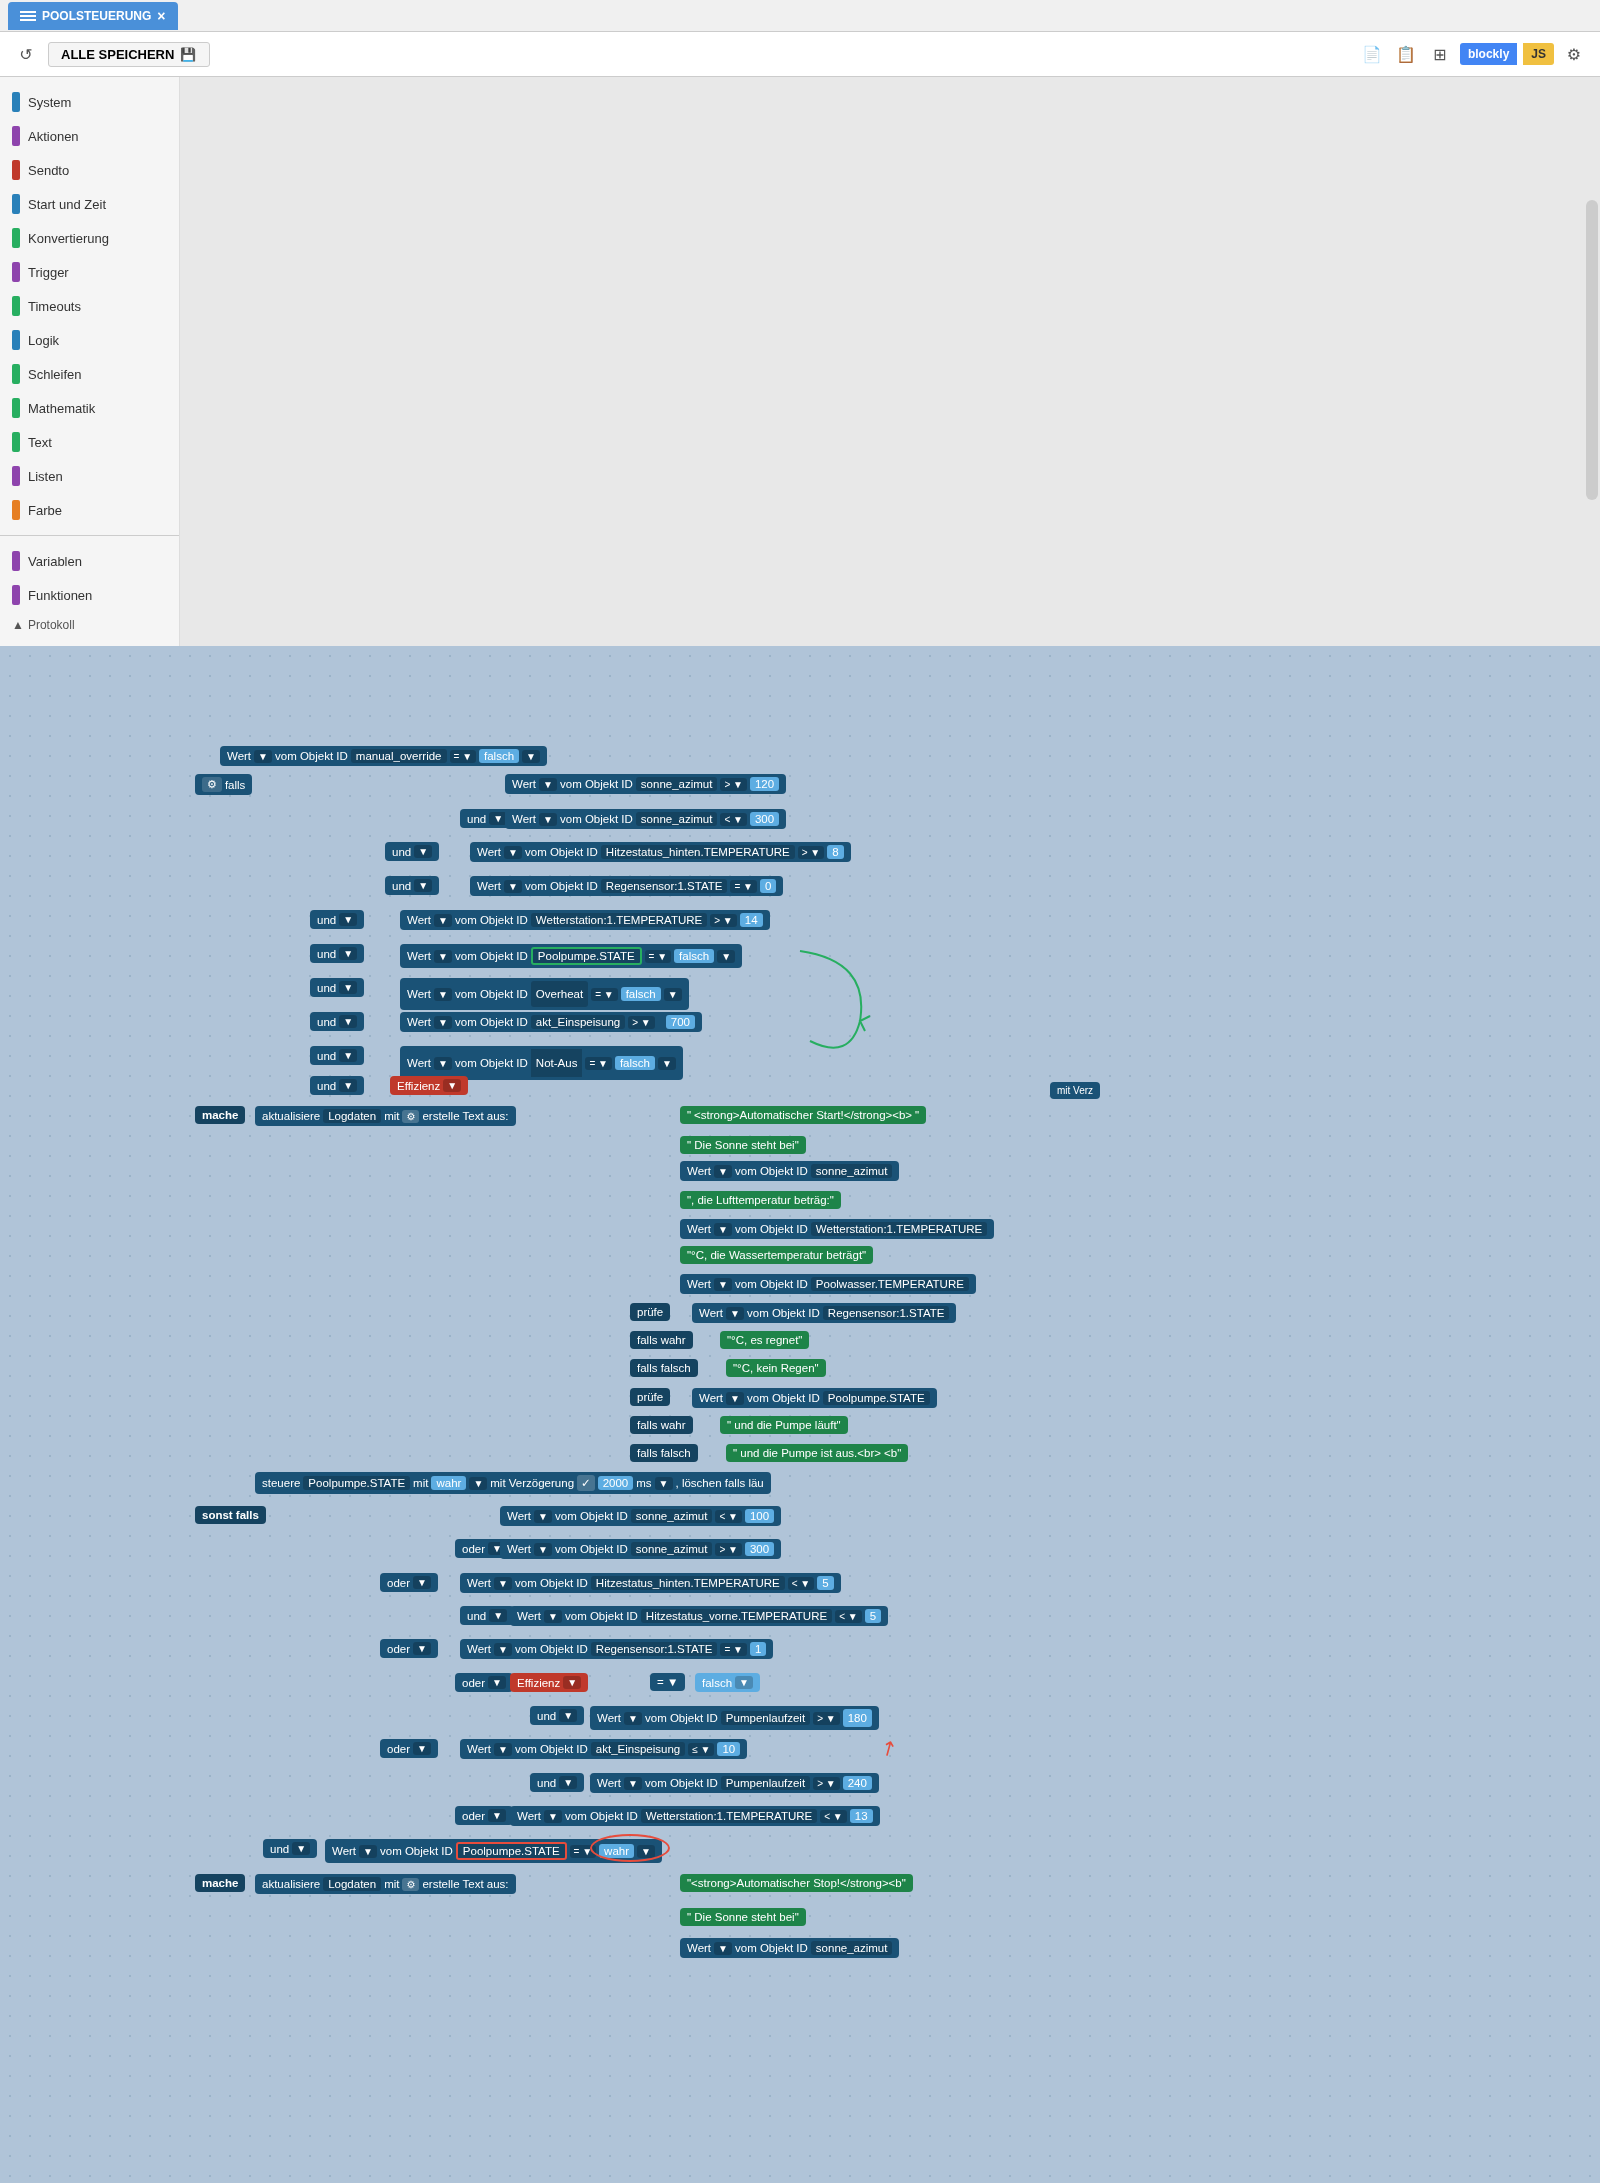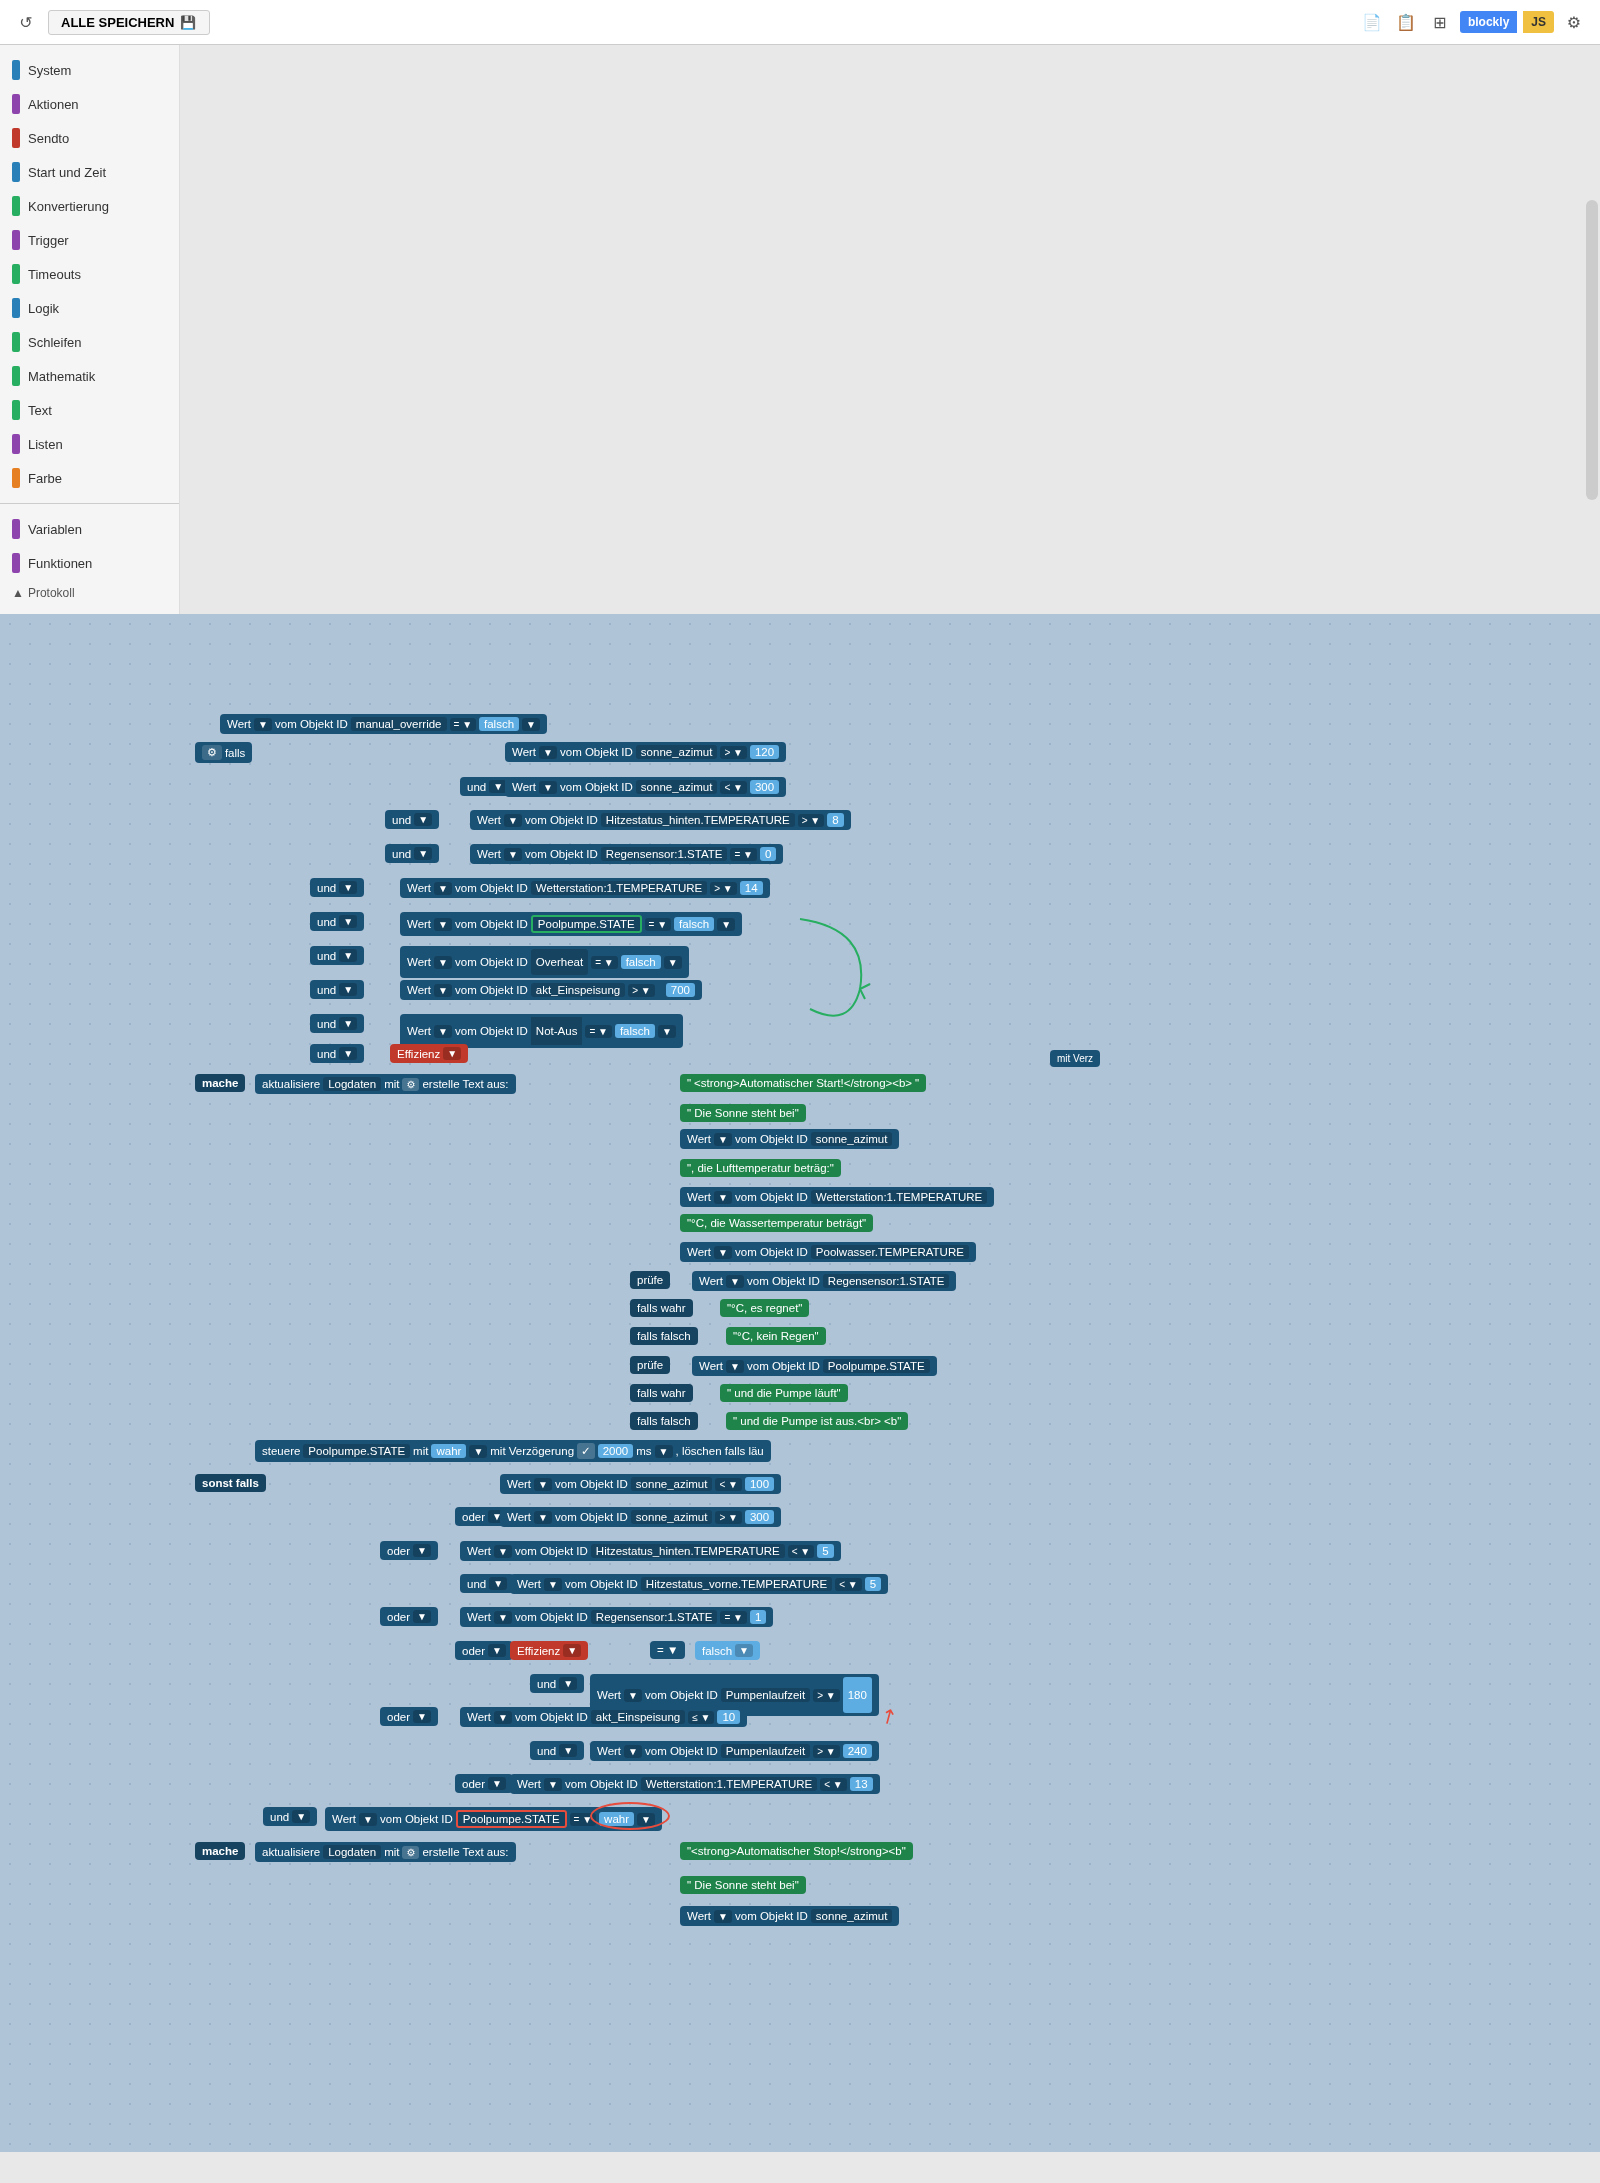--- a/index.html
+++ b/index.html
@@ -40,20 +40,31 @@
     .grid-dot { position: absolute; width: 100%; height: 100%; background-image: radial-gradient(circle, #9ab3c8 1px, transparent 1px); background-size: 20px 20px; }
 
     
     .sidebar::-webkit-scrollbar { width: 6px; }
     .sidebar::-webkit-scrollbar-thumb { background: #aaa; border-radius: 3px; }
   </style>
 </head>
 <body>
 
 <div class="header">
+  <div class="tab-bar">
+    <div class="tab">
+      <div class="tab-icon">
+        <span></span>
+          <span></span>
+          <span></span>
+      </div>
+      <span>POOLSTEUERUNG</span>
+      <span class="tab-close">×</span>
+    </div>
+  </div>
   <div class="toolbar">
     <div class="toolbar-left">
       <div class="refresh-btn">↺</div>
       <button class="save-all-btn">
         <span>ALLE SPEICHERN</span>
         <span>💾</span>
       </button>
     </div>
     <div class="toolbar-right">
       <div class="toolbar-icon-btn">📄</div>
@@ -501,21 +512,21 @@
         <span>und</span>
         <span class="dropdown">▼</span>
       </div>
 
       <div class="b b-db" style="top:1060px; left:590px;">
         <span>Wert</span>
         <span class="dropdown">▼</span>
         <span>vom Objekt ID</span>
         <span style="background:#154360;border-radius:3px;padding:1px 5px;">Pumpenlaufzeit</span>
         <span class="dropdown">&gt; ▼</span>
-        <span style="background:#5dade2;border-radius:3px;padding:12px 5px;">180</span>
+        <span style="background:#5dade2;border-radius:3px;padding:3px 5px;">180</span>
       </div>
 
       <div class="b b-db" style="top:1093px; left:380px;">
         <span>oder</span>
         <span class="dropdown">▼</span>
       </div>
 
       <div class="b b-db" style="top:1093px; left:460px;">
         <span>Wert</span>
         <span class="dropdown">▼</span>

